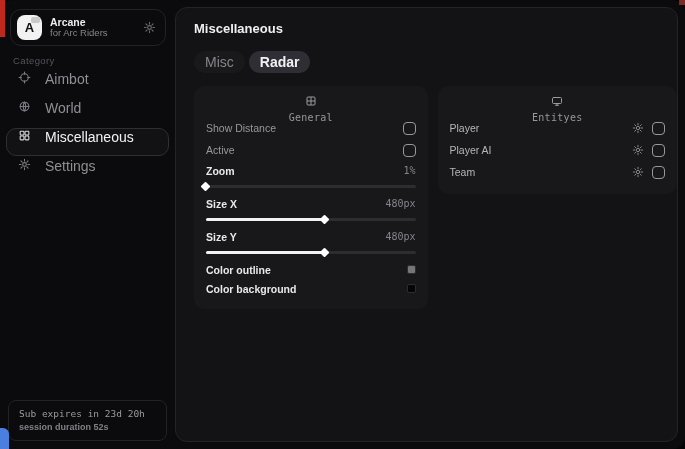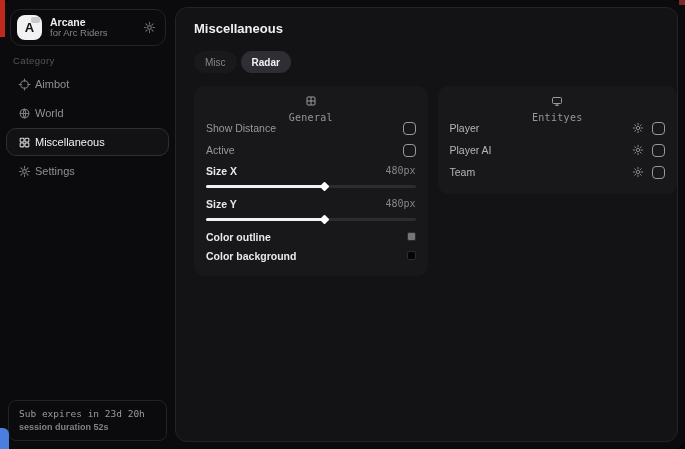--- a/index.html
+++ b/index.html
@@ -24,40 +24,40 @@
     display:flex; align-items:center; justify-content:center; color:#111; font-weight:bold; font-size:13px; overflow:hidden; }
   .logo::after { content:""; position:absolute; right:2px; top:2px; width:9px; height:6px; background:#c9c9cc; border-radius:2px; }
   .side-card .titles { margin-left:8px; line-height:1.15; }
   .app-name { color:#ececee; font-size:10.5px; font-weight:bold; }
   .app-sub  { color:#85858c; font-size:9.5px; }
   .side-card .icon-btn { margin-left:auto; color:#6c6c74; width:13px; height:13px; }
 
   .cat-label { position:absolute; left:13px; top:55px; color:#55555c; font-size:9.5px; letter-spacing:.4px; }
 
   .nav { position:absolute; left:6px; right:6px; top:70px; }
-  .nav-item { height:28px; display:flex; align-items:center; gap:4px; padding:0 11px;
-    color:#8f8f96; font-size:11px; border:1px solid transparent; border-radius:10px; margin-bottom:1px; cursor:default; }
+  .nav-item { height:28px; display:flex; gap:14px; padding:0 11px;
+    color:#8f8f96; font-size:14px; border:1px solid transparent; border-radius:10px; margin-bottom:1px; cursor:default; }
   .nav-item .nv-ic { width:13px; height:13px; flex:0 0 13px; color:#7c7c84; }
   .nav-item.active { color:#f2f2f4; border-color:#2e2e34; background:#121214; }
   .nav-item.active .nv-ic { color:#d8d8dc; }
 
   .sub-card { position:absolute; left:8px; right:8px; bottom:8px; border:1px solid #232327;
     border-radius:8px; padding:7px 10px 8px; }
   .sub-line1 { font-family:"DejaVu Sans Mono", monospace; font-size:9.5px; color:#9a9aa0; white-space:nowrap; }
   .sub-line2 { font-size:9px; color:#808088; font-weight:bold; margin-top:3px; }
 
   
   .main { position:absolute; left:175px; top:7px; right:7px; bottom:7px;
     background:#131316; border:1px solid #232329; border-radius:12px; padding:13px 0 0 18px; }
 
   .page-title { color:#f0f0f2; font-size:13px; font-weight:bold; }
 
   .tabs { display:flex; gap:4px; margin-top:15px; }
   .tab { height:22px; padding:0 11px; display:flex; align-items:center; border-radius:999px;
-    font-size:10px; color:#85858c; background:#19191c; cursor:default; }
+    font-size:14px; color:#85858c; background:#19191c; cursor:default; }
   .tab.active { background:#2e2e34; color:#f2f2f4; font-weight:bold; }
 
   .panels { display:flex; gap:10px; margin-top:13px; align-items:flex-start; }
   .panel { background:#18181b; border-radius:10px; padding:9px 12px 11px; }
   .panel.general  { width:234px; }
   .panel.entities { width:240px; }
 
   .p-head { display:flex; align-items:center; gap:5px; height:20px; margin-bottom:2px;
     color:#96969c; font-family:"DejaVu Sans Mono", monospace; font-size:10px; letter-spacing:.3px;flex-direction:column; }
   .p-head .ph-ic { width:12px; height:12px; color:#9a9aa0; }
@@ -190,20 +190,31 @@
           <div class="row">
             <span class="row-label">Show Distance</span>
             <span class="checkbox"></span>
           </div>
 
           <div class="row">
             <span class="row-label">Active</span>
             <span class="checkbox"></span>
           </div>
 
+          <div class="slider-block">
+            <div class="row" style="height:19px;">
+              <span class="row-label bright">Zoom</span>
+              <span class="row-value">1%</span>
+            </div>
+            <div class="slider-track">
+              <div class="slider-fill" style="width: 0%;">
+                <div class="slider-thumb"></div>
+              </div>
+            </div>
+          </div>
 
           <div class="slider-block">
             <div class="row" style="height:19px;">
               <span class="row-label bright">Size X</span>
               <span class="row-value">480px</span>
             </div>
             <div class="slider-track">
               <div class="slider-fill" style="width: 57%;">
                 <div class="slider-thumb"></div>
               </div>

